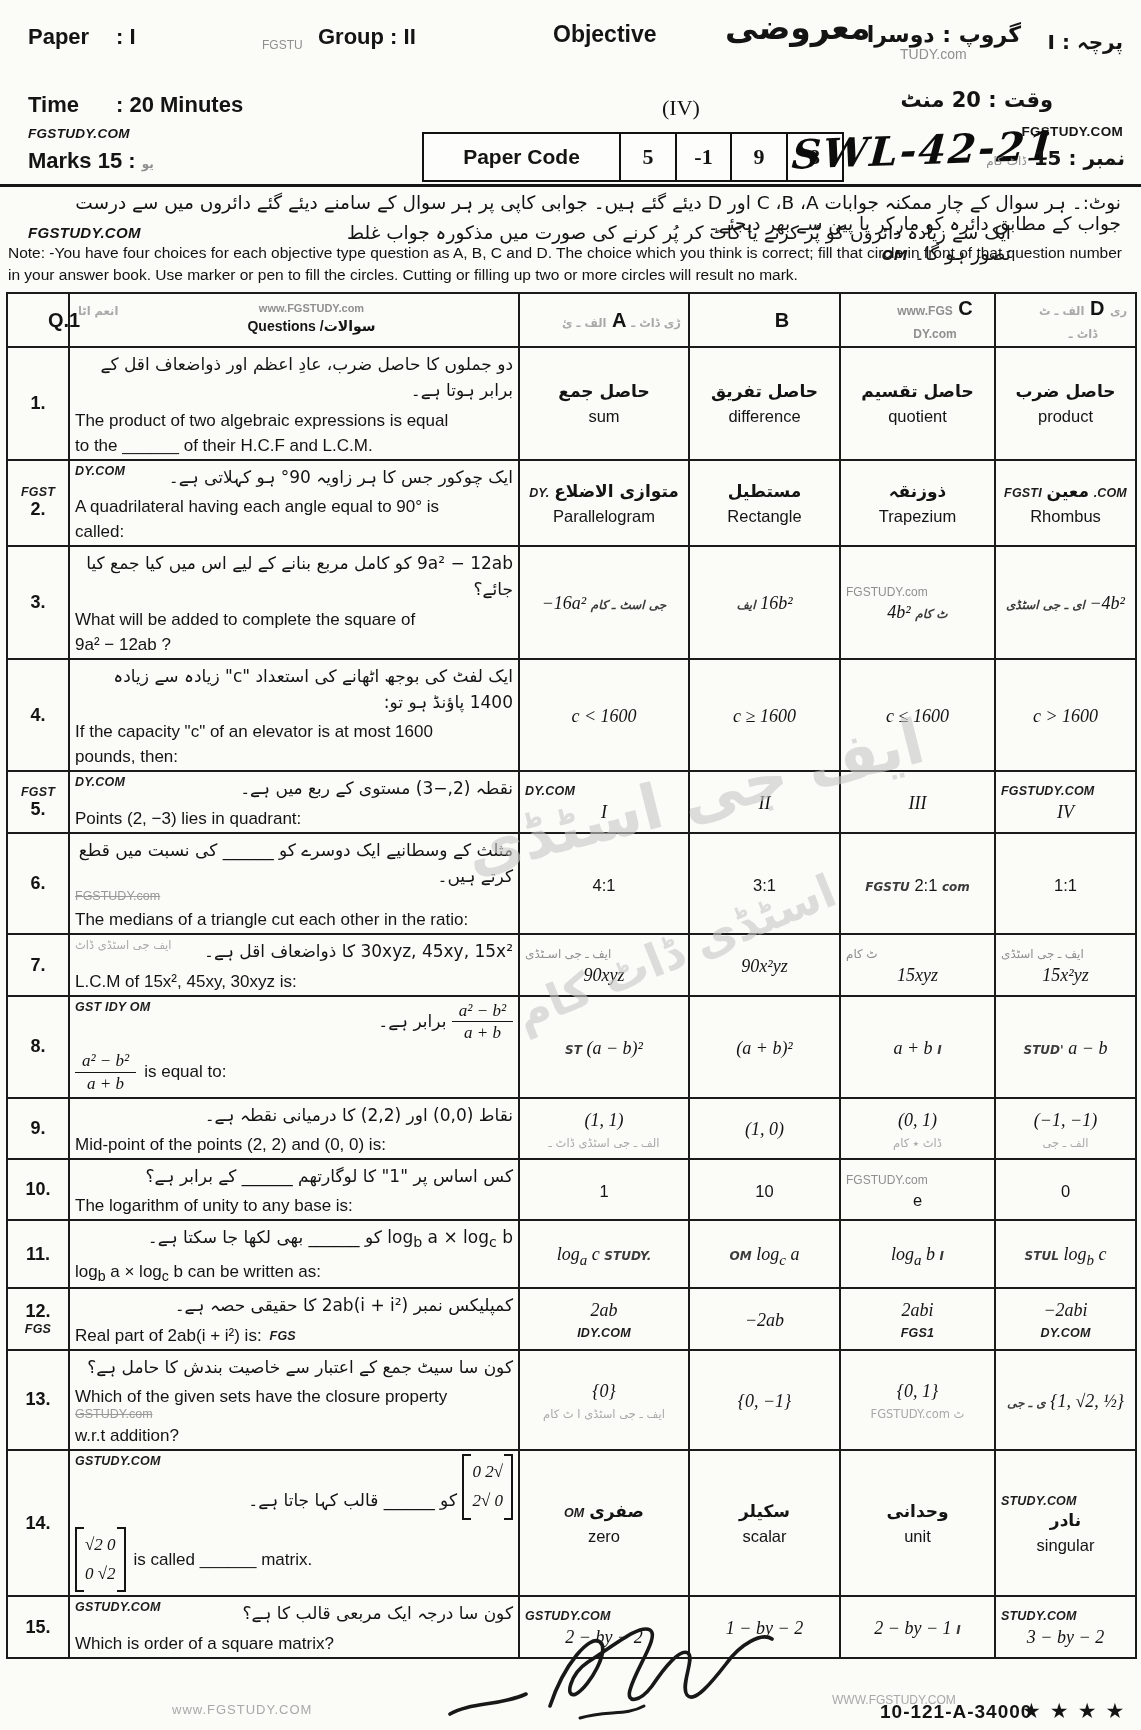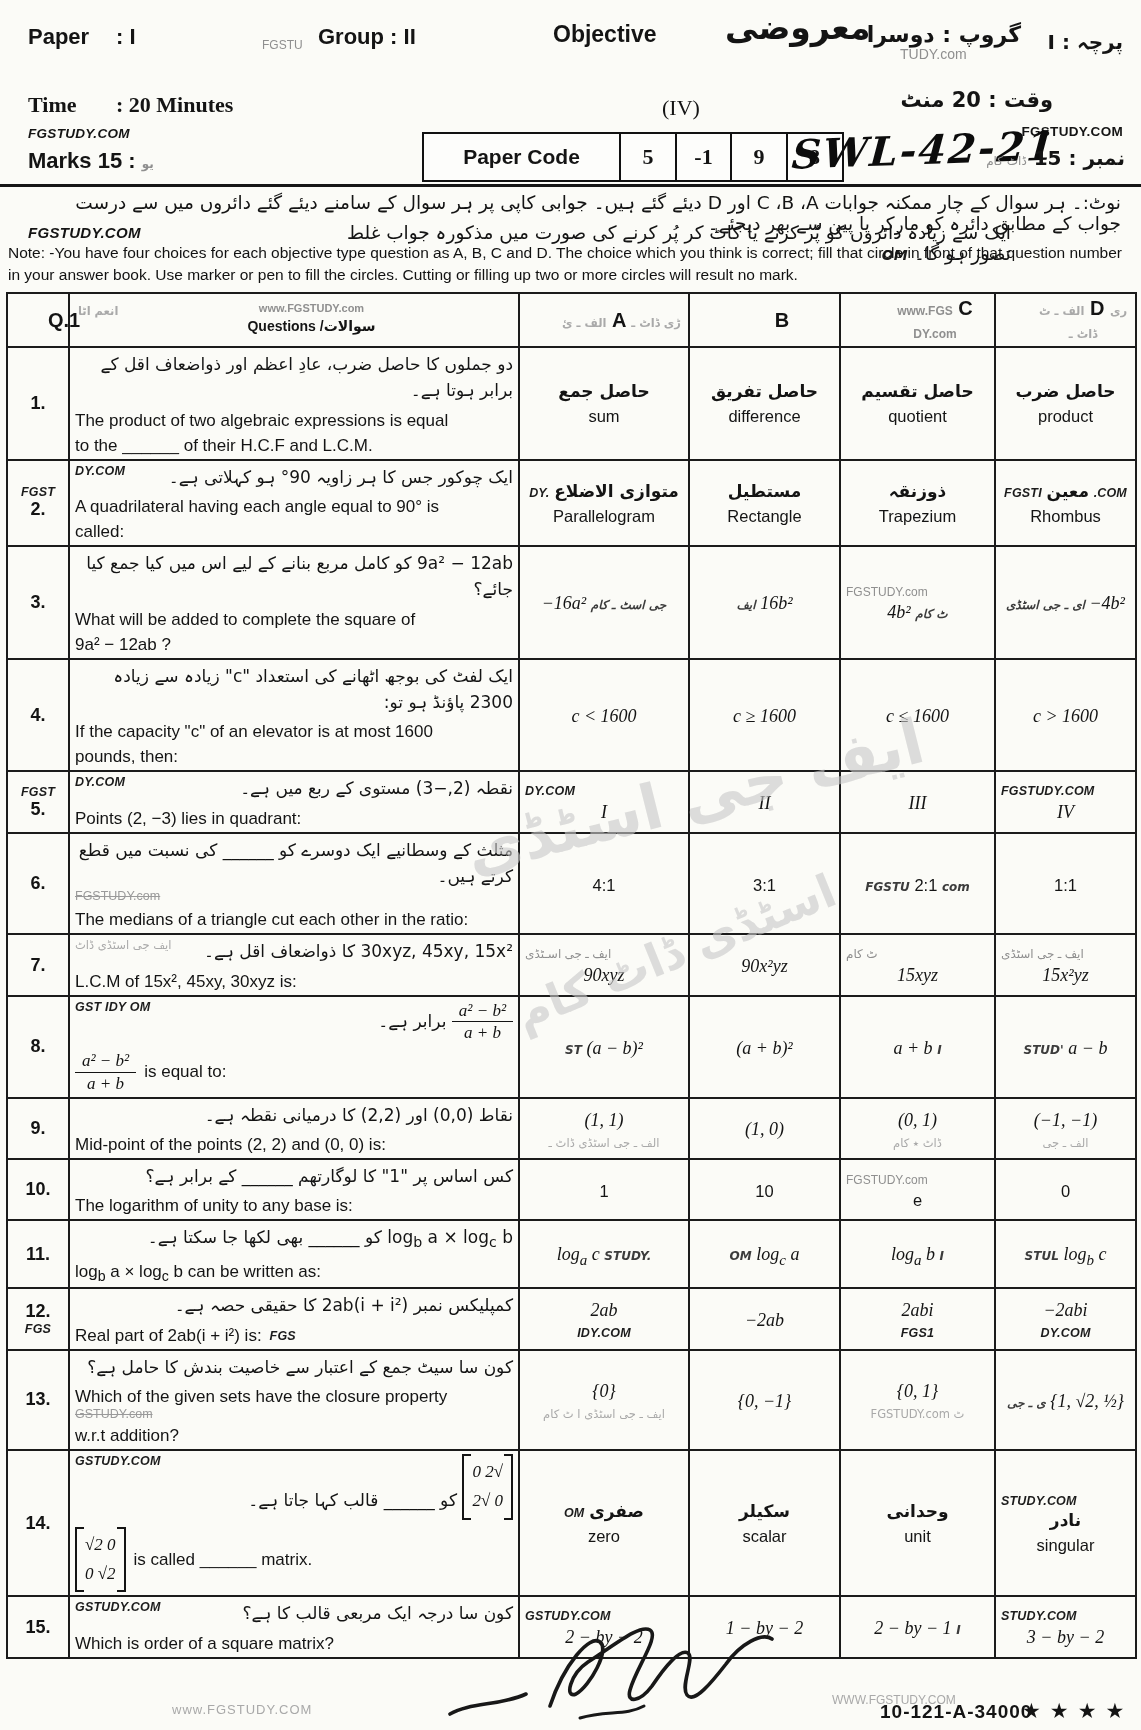--- a/index.html
+++ b/index.html
@@ -65,21 +65,21 @@
     <span class="lbl">Paper</span><span>: I</span>
   </div>
   <div class="abs wm-g" style="left:262px;top:38px;">FGSTU</div>
   <div class="abs h-line" style="left:318px;top:24px;">Group : II</div>
   <div class="abs h-line" style="left:553px;top:21px;font-size:23px;">Objective</div>
   <div class="abs urdu b" style="left:725px;top:8px;font-size:33px;">معروضی</div>
   <div class="abs wm-g" style="left:900px;top:46px;font-size:14px;">TUDY.com</div>
   <div class="abs urdu b" style="right:120px;top:22px;font-size:22px;">گروپ : دوسرا</div>
   <div class="abs urdu b" style="right:18px;top:30px;font-size:20px;">پرچہ : I</div>
 
-  <div class="abs h-line" style="left:28px;top:92px;font-family:Liberation Serif, serif;">
+  <div class="abs h-line" style="left:28px;top:92px;">
     <span class="lbl">Time</span><span>: 20 Minutes</span>
   </div>
   <div class="abs h-roman" style="left:662px;top:95px;">(IV)</div>
   <div class="abs urdu b" style="right:88px;top:88px;font-size:21px;">وقت : 20 منٹ</div>
   <div class="abs site" style="left:28px;top:126px;">FGSTUDY.COM</div>
   <div class="abs site" style="right:18px;top:124px;font-style:normal;">FGSTUDY.COM</div>
 
   <div class="abs h-line" style="left:28px;top:148px;">
     <span>Marks</span>
     <span class="wm-g urdu" style="font-size:12px;">یو</span>
@@ -292,21 +292,21 @@
 
     <tr class="math-opts">
       <td class="c-num">
 
         <div class="qnum">4.</div>
 
       </td>
       <td>
         <div class="qline1">
 
-          <span class="urdu qurdu"> <span>ایک لفٹ کی بوجھ اٹھانے کی استعداد "c" زیادہ سے زیادہ 2300 پاؤنڈ ہو تو:</span></span>
+          <span class="urdu qurdu"> <span>ایک لفٹ کی بوجھ اٹھانے کی استعداد "c" زیادہ سے زیادہ 1400 پاؤنڈ ہو تو:</span></span>
         </div>
 
         <div class="qline2">
 
           <span>If the capacity "c" of an elevator is at most 1600</span>
 
         </div>
 
         <div class="qline3" data-optional="">
               <span>pounds, then:</span>

